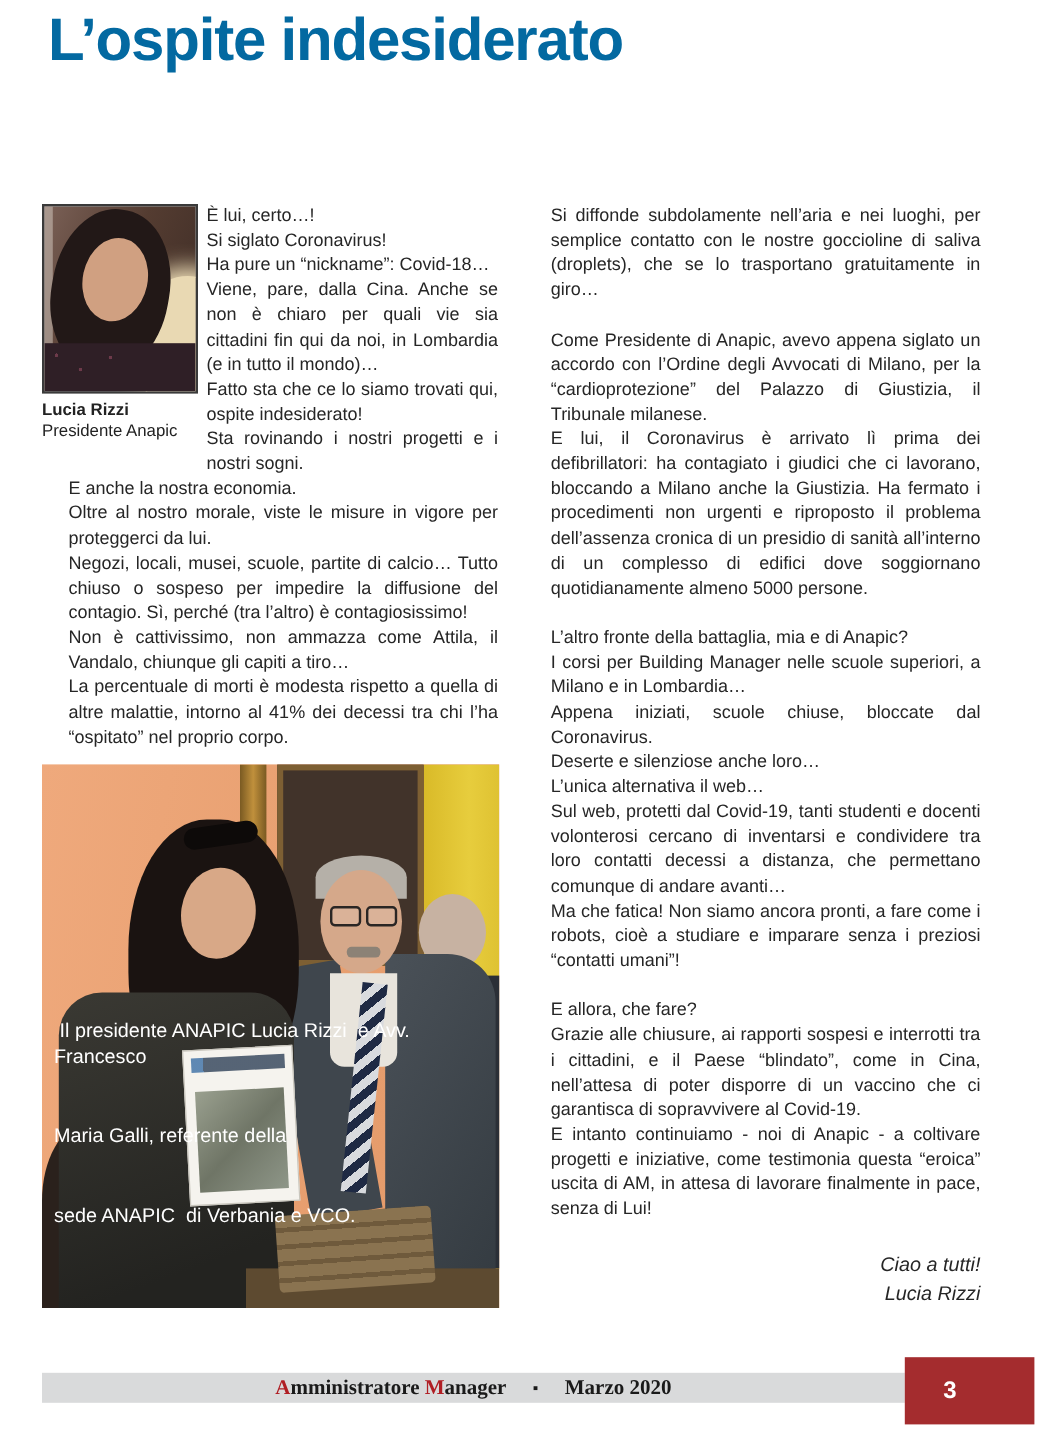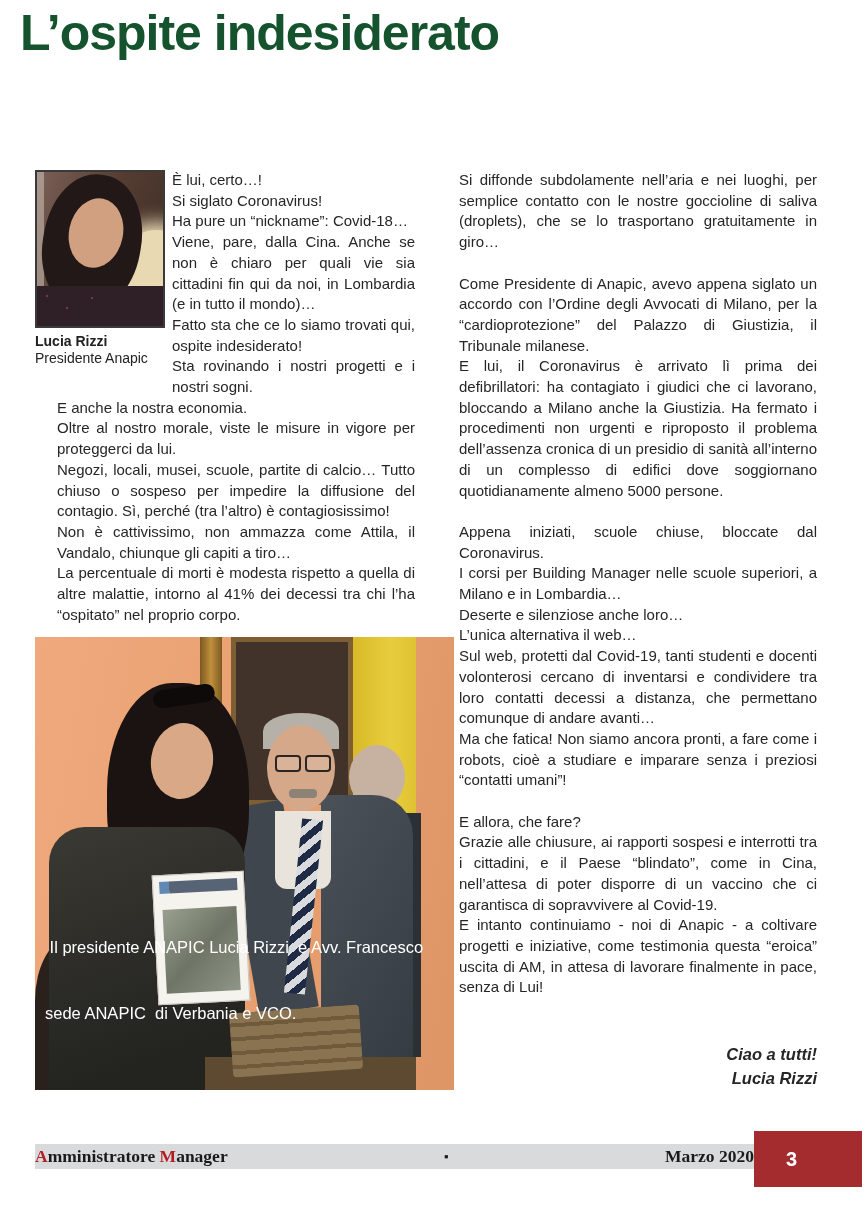--- a/index.html
+++ b/index.html
@@ -5,23 +5,23 @@
   * { margin:0; padding:0; box-sizing:border-box; }
   html,body { background:#ffffff; }
   .page {
     position:relative; width:868px; height:1207px; margin:0 auto;
     background:#ffffff; overflow:hidden;
     font-family:"Liberation Sans", sans-serif; color:#262626;
   }
 
   
   .page-title {
-    position:absolute; left:20px; top:4px;
+    position:absolute; left:40px; top:4px;
     font-size:50px; font-weight:bold; letter-spacing:-1px;
-    color:#14532d;
+    color:#0369a1;
   }
 
   
   .col { position:absolute; top:170px; width:380px; font-size:15px; line-height:20.7px; }
   .col-left  { left:35px; }
   .col-right { left:437px; height:920px; }
   .para { text-align:justify;margin-left:22px; }
   .para:empty { height:20.7px; }
 
   
@@ -37,21 +37,21 @@
   .pp-face { position:absolute; left:32px; top:26px; width:54px; height:70px; border-radius:50%; background:#d0a081; transform:rotate(12deg); }
   .pp-floral { position:absolute; left:0; bottom:0; width:100%; height:40px;
     background:radial-gradient(circle 4px at 10px 10px,#6d3a4a 35%,transparent 40%),
                radial-gradient(circle 4px at 30px 22px,#6d3a4a 35%,transparent 40%),
                radial-gradient(circle 4px at 55px 12px,#6d3a4a 35%,transparent 40%),
                #2f1f26; }
   .portrait-caption { margin-top:5px; font-size:14px; line-height:17px; color:#222; }
   .portrait-caption .name { font-weight:bold; }
 
   
-  .big-photo { position:absolute; left:35px; top:637px; width:419px; height:453px; overflow:hidden;
+  .big-photo { position:absolute; left:35px; top:637px; width:381px; height:453px; overflow:hidden;
     background:linear-gradient(100deg,#efa97c 0%,#e69d6d 70%,#de9565 100%); }
   .bp-yellow { position:absolute; left:318px; top:0; width:63px; height:100%;
     background:linear-gradient(90deg,#d9ba28 0%,#e7cd3d 60%,#dfc232 100%); }
   .bp-goldcol { position:absolute; left:165px; top:0; width:22px; height:158px;
     background:linear-gradient(90deg,#7a5a22,#c0903c 50%,#7a5a22); }
   .bp-painting { position:absolute; left:196px; top:0; width:122px; height:168px;
     background:#41332a; border:5px solid #7d5f33; }
   .bp-chair { position:absolute; left:0; top:300px; width:92px; height:160px;
     background:#2a211c; border-radius:40% 40% 0 0; }
   .bp-w-hair { position:absolute; left:72px; top:46px; width:142px; height:235px;
@@ -93,25 +93,25 @@
   .bp-books { position:absolute; left:196px; top:372px; width:130px; height:64px;
     background:repeating-linear-gradient(#8a7350 0 10px,#6f5a3c 10px 14px);
     transform:rotate(-4deg); border-radius:4px; }
   .bp-table { position:absolute; left:170px; top:420px; width:211px; height:40px;
     background:#5d4a30; }
   .photo-caption { position:absolute; left:10px; bottom:22px;
     font-size:16.5px; line-height:22px; color:#ffffff; white-space:pre-wrap; }
 
   
   .signature { position:absolute; top:872px; right:0; text-align:right;
-    font-style:italic; font-size:16.5px; line-height:24px; color:#262626;font-weight:bold; }
+    font-style:italic; font-size:16.5px; line-height:24px; color:#262626; }
 
   
   .footer-bar { position:absolute; left:35px; top:1144px; width:719px; height:25px;
-    background:#d9dadb; display:flex; align-items:center; justify-content:space-between;
+    background:#d9dadb; display:flex; align-items:center; justify-content:center;
     font-family:"Liberation Serif", serif; font-weight:bold; font-size:17.5px; color:#1a1a1a; }
   .footer-bar .red { color:#b01e24; }
   .footer-bullet { font-size:13px; margin:0 22px; line-height:1; }
   .page-box { position:absolute; left:754px; top:1131px; width:108px; height:56px;
     background:#a42c2e; display:flex; align-items:center;
     padding-left:32px; }
   .page-box .num { color:#ffffff; font-weight:bold; font-size:20px;
     font-family:"Liberation Sans", sans-serif; }
 </style>
 </head>
@@ -150,22 +150,23 @@
       </div>
   </div>
 
   <div class="col col-right">
     <div>
         <p class="para">Si diffonde subdolamente nell’aria e nei luoghi, per semplice contatto con le nostre goccioline di saliva (droplets), che se lo trasportano gratuitamente in giro…</p>
         <p class="para"></p>
         <p class="para">Come Presidente di Anapic, avevo appena siglato un accordo con l’Ordine degli Avvocati di Milano, per la “cardioprotezione” del Palazzo di Giustizia, il Tribunale milanese.</p>
         <p class="para">E lui, il Coronavirus è arrivato lì prima dei defibrillatori: ha contagiato i giudici che ci lavorano, bloccando a Milano anche la Giustizia. Ha fermato i procedimenti non urgenti e riproposto il problema dell’assenza cronica di un presidio di sanità all’interno di un complesso di edifici dove soggiornano quotidianamente almeno 5000 persone.</p>
         <p class="para"></p>
+        <p class="para">L’altro fronte della battaglia, mia e di Anapic?</p>
+        <p class="para">I corsi per Building Manager nelle scuole superiori, a Milano e in Lombardia…</p>
         <p class="para">Appena iniziati, scuole chiuse, bloccate dal Coronavirus.</p>
-        <p class="para">I corsi per Building Manager nelle scuole superiori, a Milano e in Lombardia…</p>
         <p class="para">Deserte e silenziose anche loro…</p>
         <p class="para">L’unica alternativa il web…</p>
         <p class="para">Sul web, protetti dal Covid-19, tanti studenti e docenti volonterosi cercano di inventarsi e condividere tra loro contatti decessi a distanza, che permettano comunque di andare avanti…</p>
         <p class="para">Ma che fatica! Non siamo ancora pronti, a fare come i robots, cioè a studiare e imparare senza i preziosi “contatti umani”!</p>
         <p class="para"></p>
         <p class="para">E allora, che fare?</p>
         <p class="para">Grazie alle chiusure, ai rapporti sospesi e interrotti tra i cittadini, e il Paese “blindato”, come in Cina, nell’attesa di poter disporre di un vaccino che ci garantisca di sopravvivere al Covid-19.</p>
         <p class="para">E intanto continuiamo - noi di Anapic - a coltivare progetti e iniziative, come testimonia questa “eroica” uscita di AM, in attesa di lavorare finalmente in pace, senza di Lui!</p>
       </div>
     <div class="signature">
@@ -195,20 +196,21 @@
     <div class="bp-w-face"></div>
     <div class="bp-w-jacket"></div>
     <div class="bp-table"></div>
     <div class="bp-books"></div>
     <div class="bp-magazine">
       <div class="bp-mag-logo"></div>
       <div class="bp-mag-pic"></div>
     </div>
     <div class="photo-caption">
       <div> Il presidente ANAPIC Lucia Rizzi  e Avv. Francesco</div>
+      <div>Maria Galli, referente della</div>
       <div>sede ANAPIC  di Verbania e VCO.</div>
     </div>
   </div>
 
   <div class="footer-bar">
     <span><span class="red">A</span><span>mministratore </span><span class="red">M</span><span>anager</span></span>
     <span class="footer-bullet">▪</span>
     <span>Marzo 2020</span>
   </div>
   <div class="page-box">

